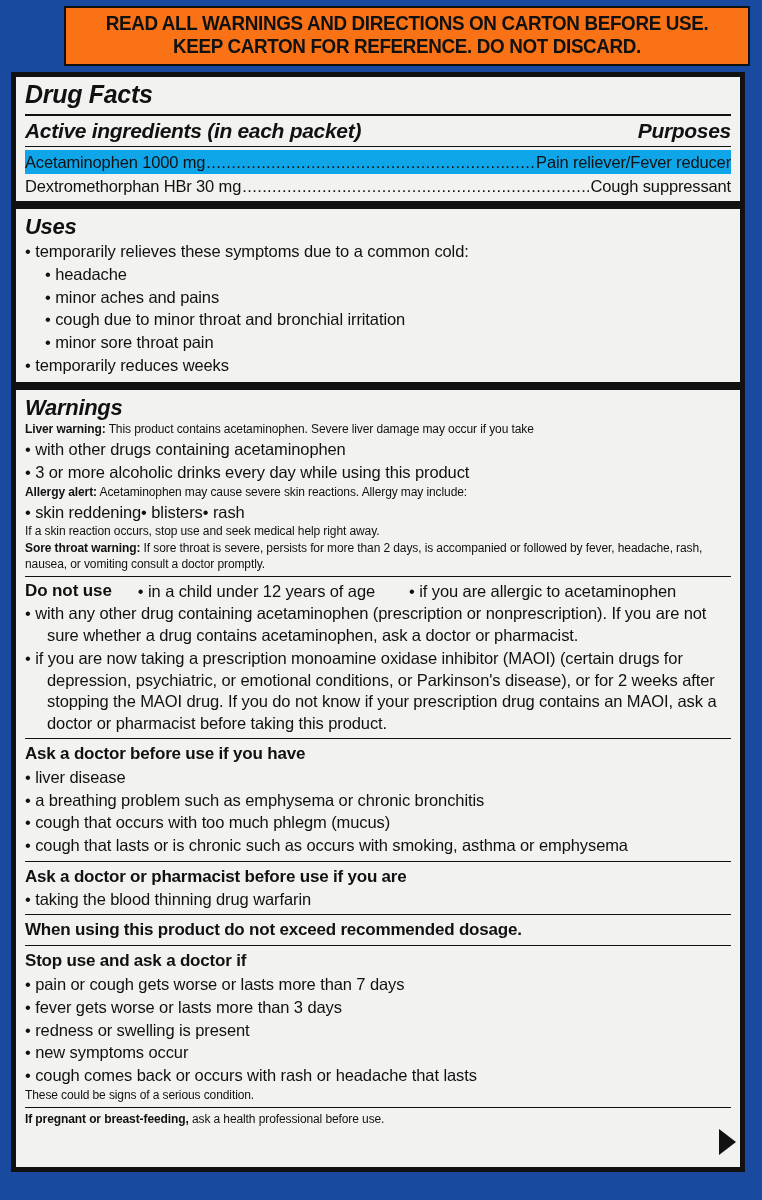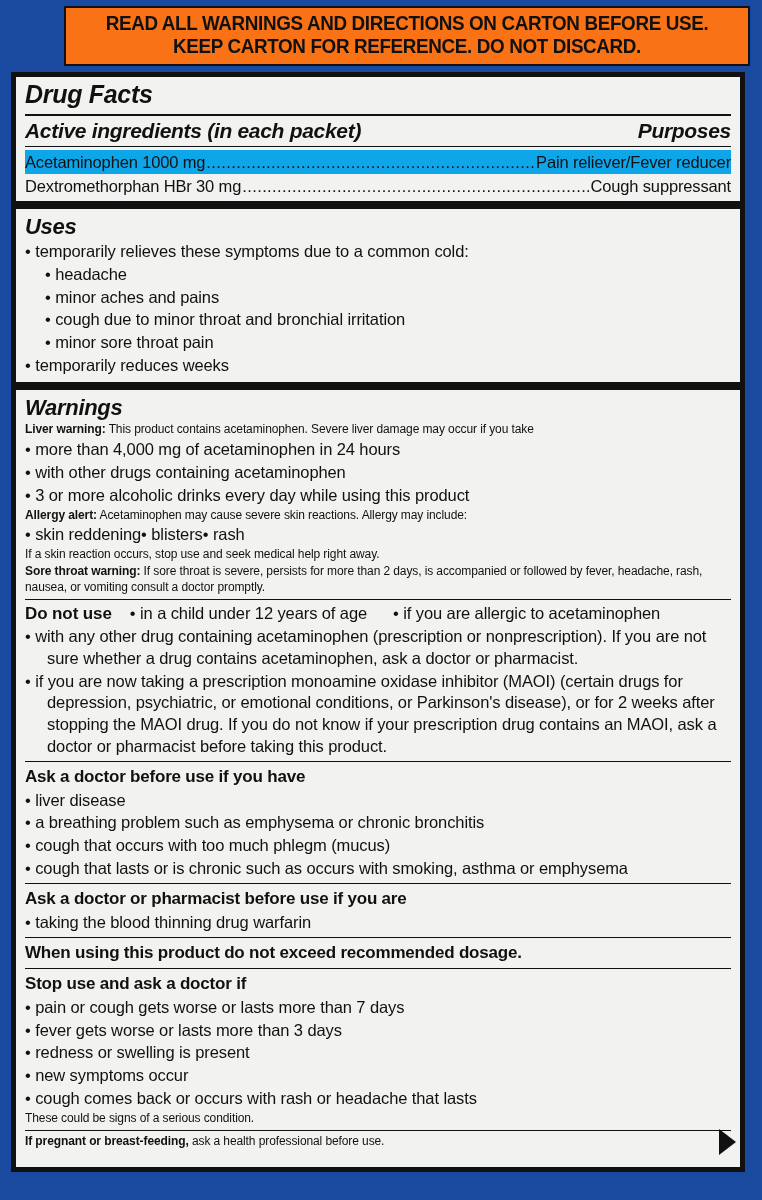--- a/index.html
+++ b/index.html
@@ -173,22 +173,22 @@
   .sub-head {
     font-size: 17px;
     font-weight: bold;
     color: #111;
     letter-spacing: -0.2px;
     line-height: 1.3;
     padding: 1px 0;
   }
   .inline-row {
     display: flex;
-    align-items: flex-start;
-    gap: 4px;
+    align-items: flex-end;
+    gap: 12px;
     font-size: 16.5px;
     line-height: 1.32;
     color: #111;
     letter-spacing: -0.1px;
   }
   .inline-row .lead { font-weight: bold; font-size: 17px; margin-right: 14px; }
   .inline-row .opt { margin-right: 22px; }
   .inline-row .opt::before { content: "\2022\00a0"; }
 
   .inline-bullets {
@@ -258,21 +258,20 @@
       <div class="bullet sub">minor sore throat pain</div>
       <div class="bullet">temporarily reduces weeks</div>
     </div>
 
     <div class="rule-thick"></div>
 
     <div class="sect">
       <div class="sect-head">Warnings</div>
 
       <p class="p"><b>Liver warning:</b><span> This product contains acetaminophen. Severe liver damage may occur if you take</span></p>
-      <div class="bullet">more than 4,000 mg of acetaminophen in 24 hours</div>
       <div class="bullet">with other drugs containing acetaminophen</div>
       <div class="bullet">3 or more alcoholic drinks every day while using this product</div>
 
       <p class="p"><b>Allergy alert:</b><span> Acetaminophen may cause severe skin reactions. Allergy may include:</span></p>
       <div class="inline-bullets">
         <span>skin reddening</span><span>blisters</span><span>rash</span>
       </div>
       <p class="p">If a skin reaction occurs, stop use and seek medical help right away.</p>
 
       <p class="p"><b>Sore throat warning:</b><span> If sore throat is severe, persists for more than 2 days, is accompanied or followed by fever, headache, rash, nausea, or vomiting consult a doctor promptly.</span></p>

